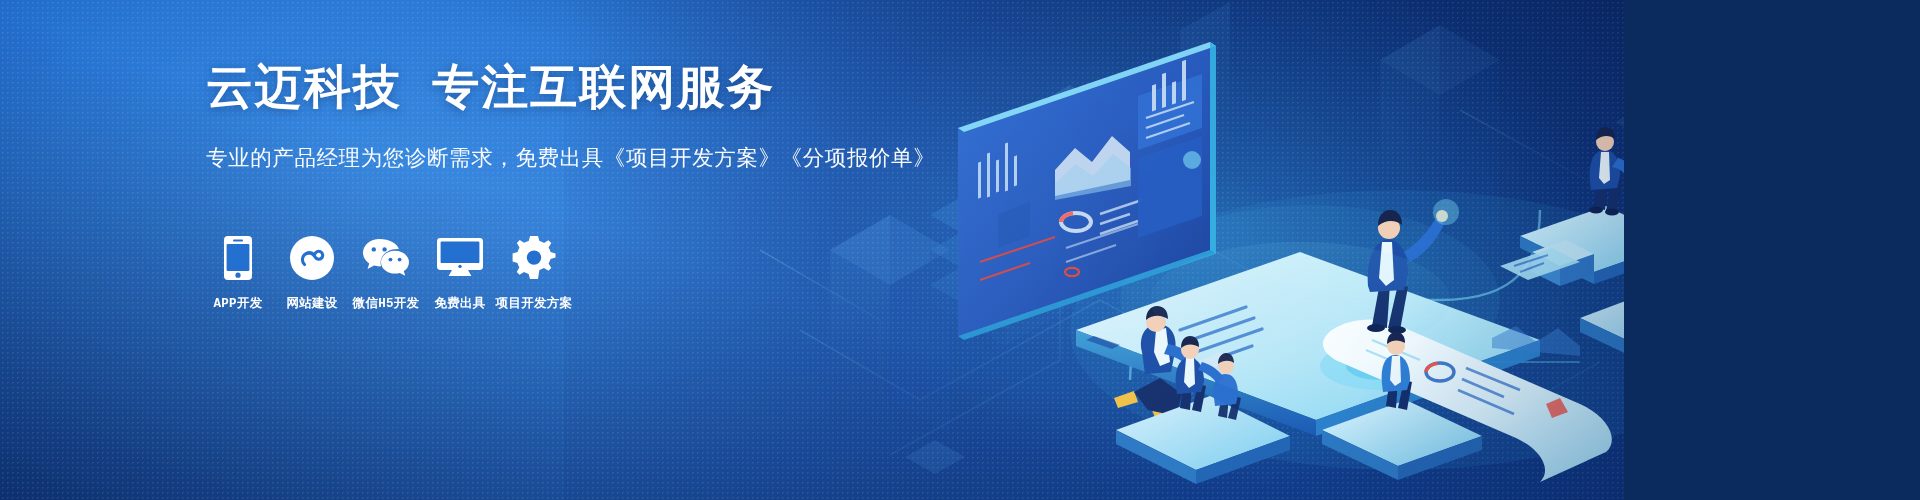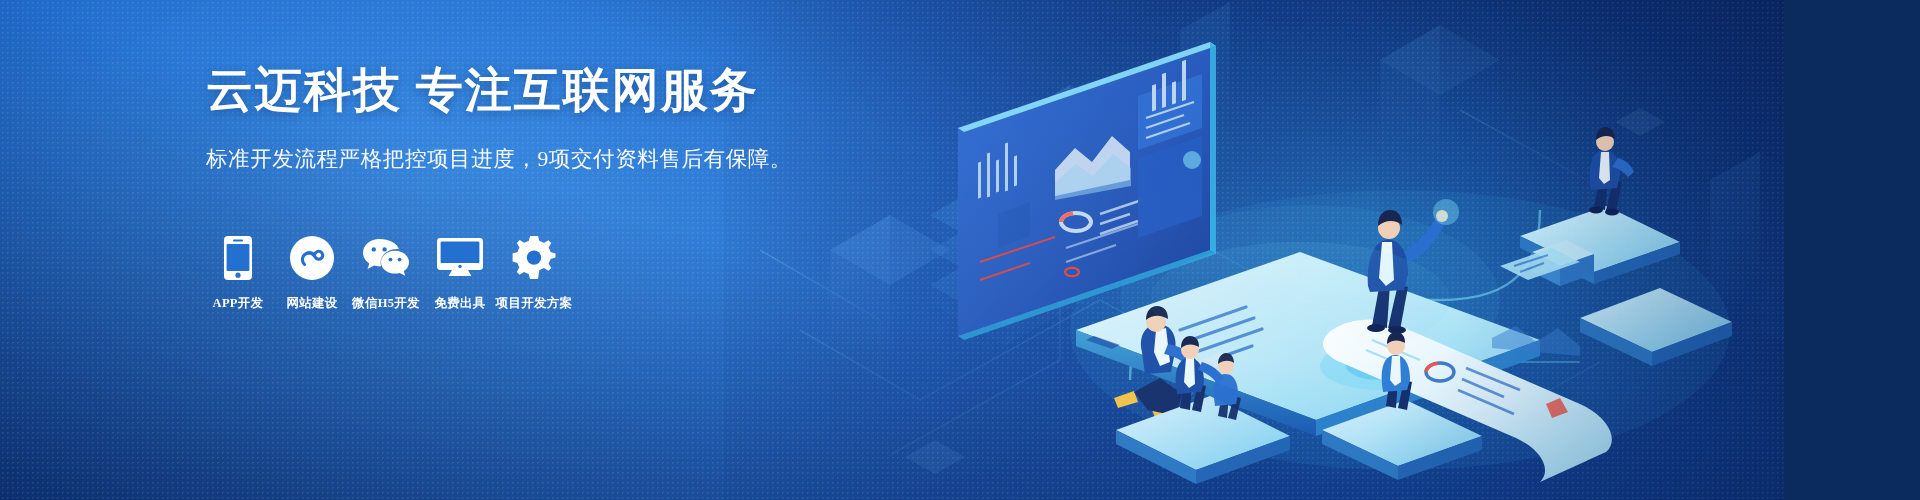--- a/index.html
+++ b/index.html
@@ -1,19 +1,19 @@
 <!DOCTYPE html>
 <html><head>
 <meta charset="utf-8">
 <style>
   html,body{margin:0;padding:0;background:#0b2a5e;}
   *{box-sizing:border-box;}
   .banner{
-    position:relative;width:1784px;height:500px;overflow:hidden;
-    font-family:Liberation Serif, serif;
+    position:relative;width:1624px;height:500px;overflow:hidden;
+    font-family:Liberation Mono, monospace;
     background:#1b66c9;
   }
   
   .bg-base{position:absolute;inset:0;
     background:
       radial-gradient(ellipse 900px 560px at 22% 38%, #2f84e0 0%, #2374d4 38%, #1a5fc0 68%, #14499f 100%),
       linear-gradient(135deg,#2a7bd8 0%,#1d63c4 45%,#123e8f 100%);
   }
   .bg-right{position:absolute;top:0;right:0;width:1060px;height:100%;
     background:
@@ -370,21 +370,21 @@
       <polygon points="118,214 150,202 150,236 118,248" fill="#1f56b6" opacity=".5"></polygon>
     </g>
 
     <ellipse cx="420" cy="300" rx="150" ry="58" fill="url(#glowCy)" opacity=".10"></ellipse>
   </svg>
 
   <div class="bg-vig"></div>
 
   <div class="copy">
     <h1 class="headline">云迈科技 专注互联网服务</h1>
-    <div class="sub">标准开发流程严格把控项目进度，9项交付资料售后有保障。</div>
+    <div class="sub">专业的产品经理为您诊断需求，免费出具《项目开发方案》《分项报价单》</div>
   </div>
 
   <div class="icons">
 
     <div class="icon-item">
       <div class="icon-box">
         <svg width="28" height="44" viewBox="0 0 28 44" fill="#ffffff">
           <rect x="0" y="0" width="28" height="44" rx="4"></rect>
           <rect x="9" y="3.6" width="10" height="2" rx="1" fill="#2470d0"></rect>
           <rect x="2.6" y="8" width="22.8" height="27" rx="1.2" fill="#2470d0"></rect>

